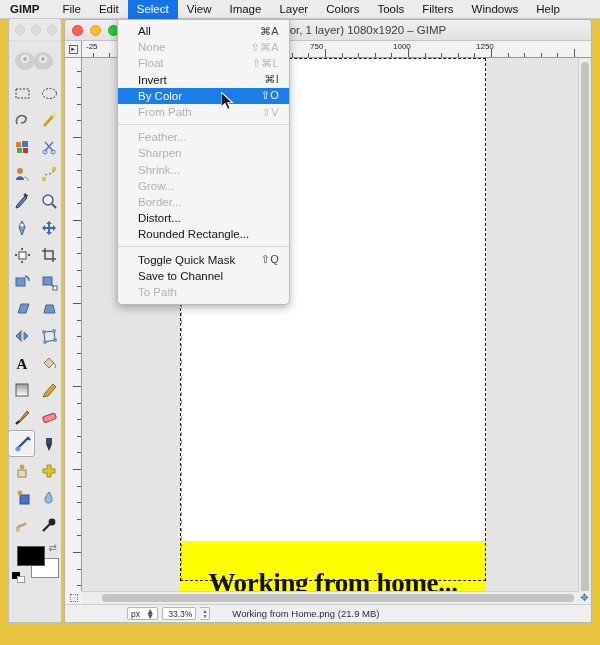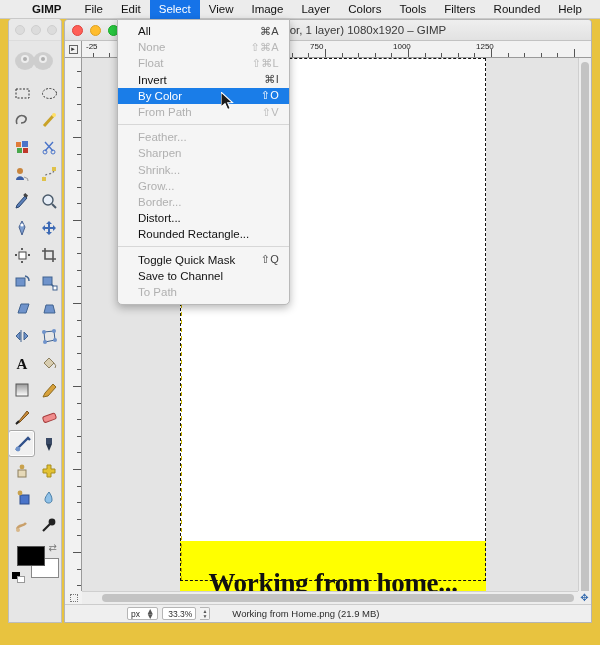--- a/index.html
+++ b/index.html
@@ -18,21 +18,21 @@
     position:absolute; left:0; top:0; width:600px; height:19px;
     background:#ececec;
     border-bottom:1px solid #c9c9c9;
     display:flex; align-items:center;
     font-size:11.5px; color:#111;
     z-index:40;
   }
   .menubar .mi{
     padding:0 9px; height:19px; line-height:19px; white-space:nowrap;
   }
-  .menubar .mi.brand{ font-weight:bold; padding-left:16px; padding-right:14px;margin-left:16px;}
+  .menubar .mi.brand{ font-weight:bold; padding-left:10px; padding-right:14px;}
   .menubar .mi.active{ background:#1673e8; color:#fff; }
 
   
   .toolbox{
     position:absolute; left:8px; top:19px; width:54px; height:604px;
     background:#e6e6e6;
     border-radius:4px 4px 0 0;
     border:1px solid #bdbdbd; border-top:none;
     overflow:hidden;
   }
@@ -247,21 +247,21 @@
       <div class="mi brand">GIMP</div>
       <div class="mi">File</div>
       <div class="mi">Edit</div>
       <div class="mi active">Select</div>
       <div class="mi">View</div>
       <div class="mi">Image</div>
       <div class="mi">Layer</div>
       <div class="mi">Colors</div>
       <div class="mi">Tools</div>
       <div class="mi">Filters</div>
-      <div class="mi">Rounded</div>
+      <div class="mi">Windows</div>
       <div class="mi">Help</div>
     </div>
 
   <div class="toolbox">
     <div class="tb-titlebar">
       <span class="dot"></span>
       <span class="dot"></span>
       <span class="dot"></span>
     </div>
     <div class="wilber">

